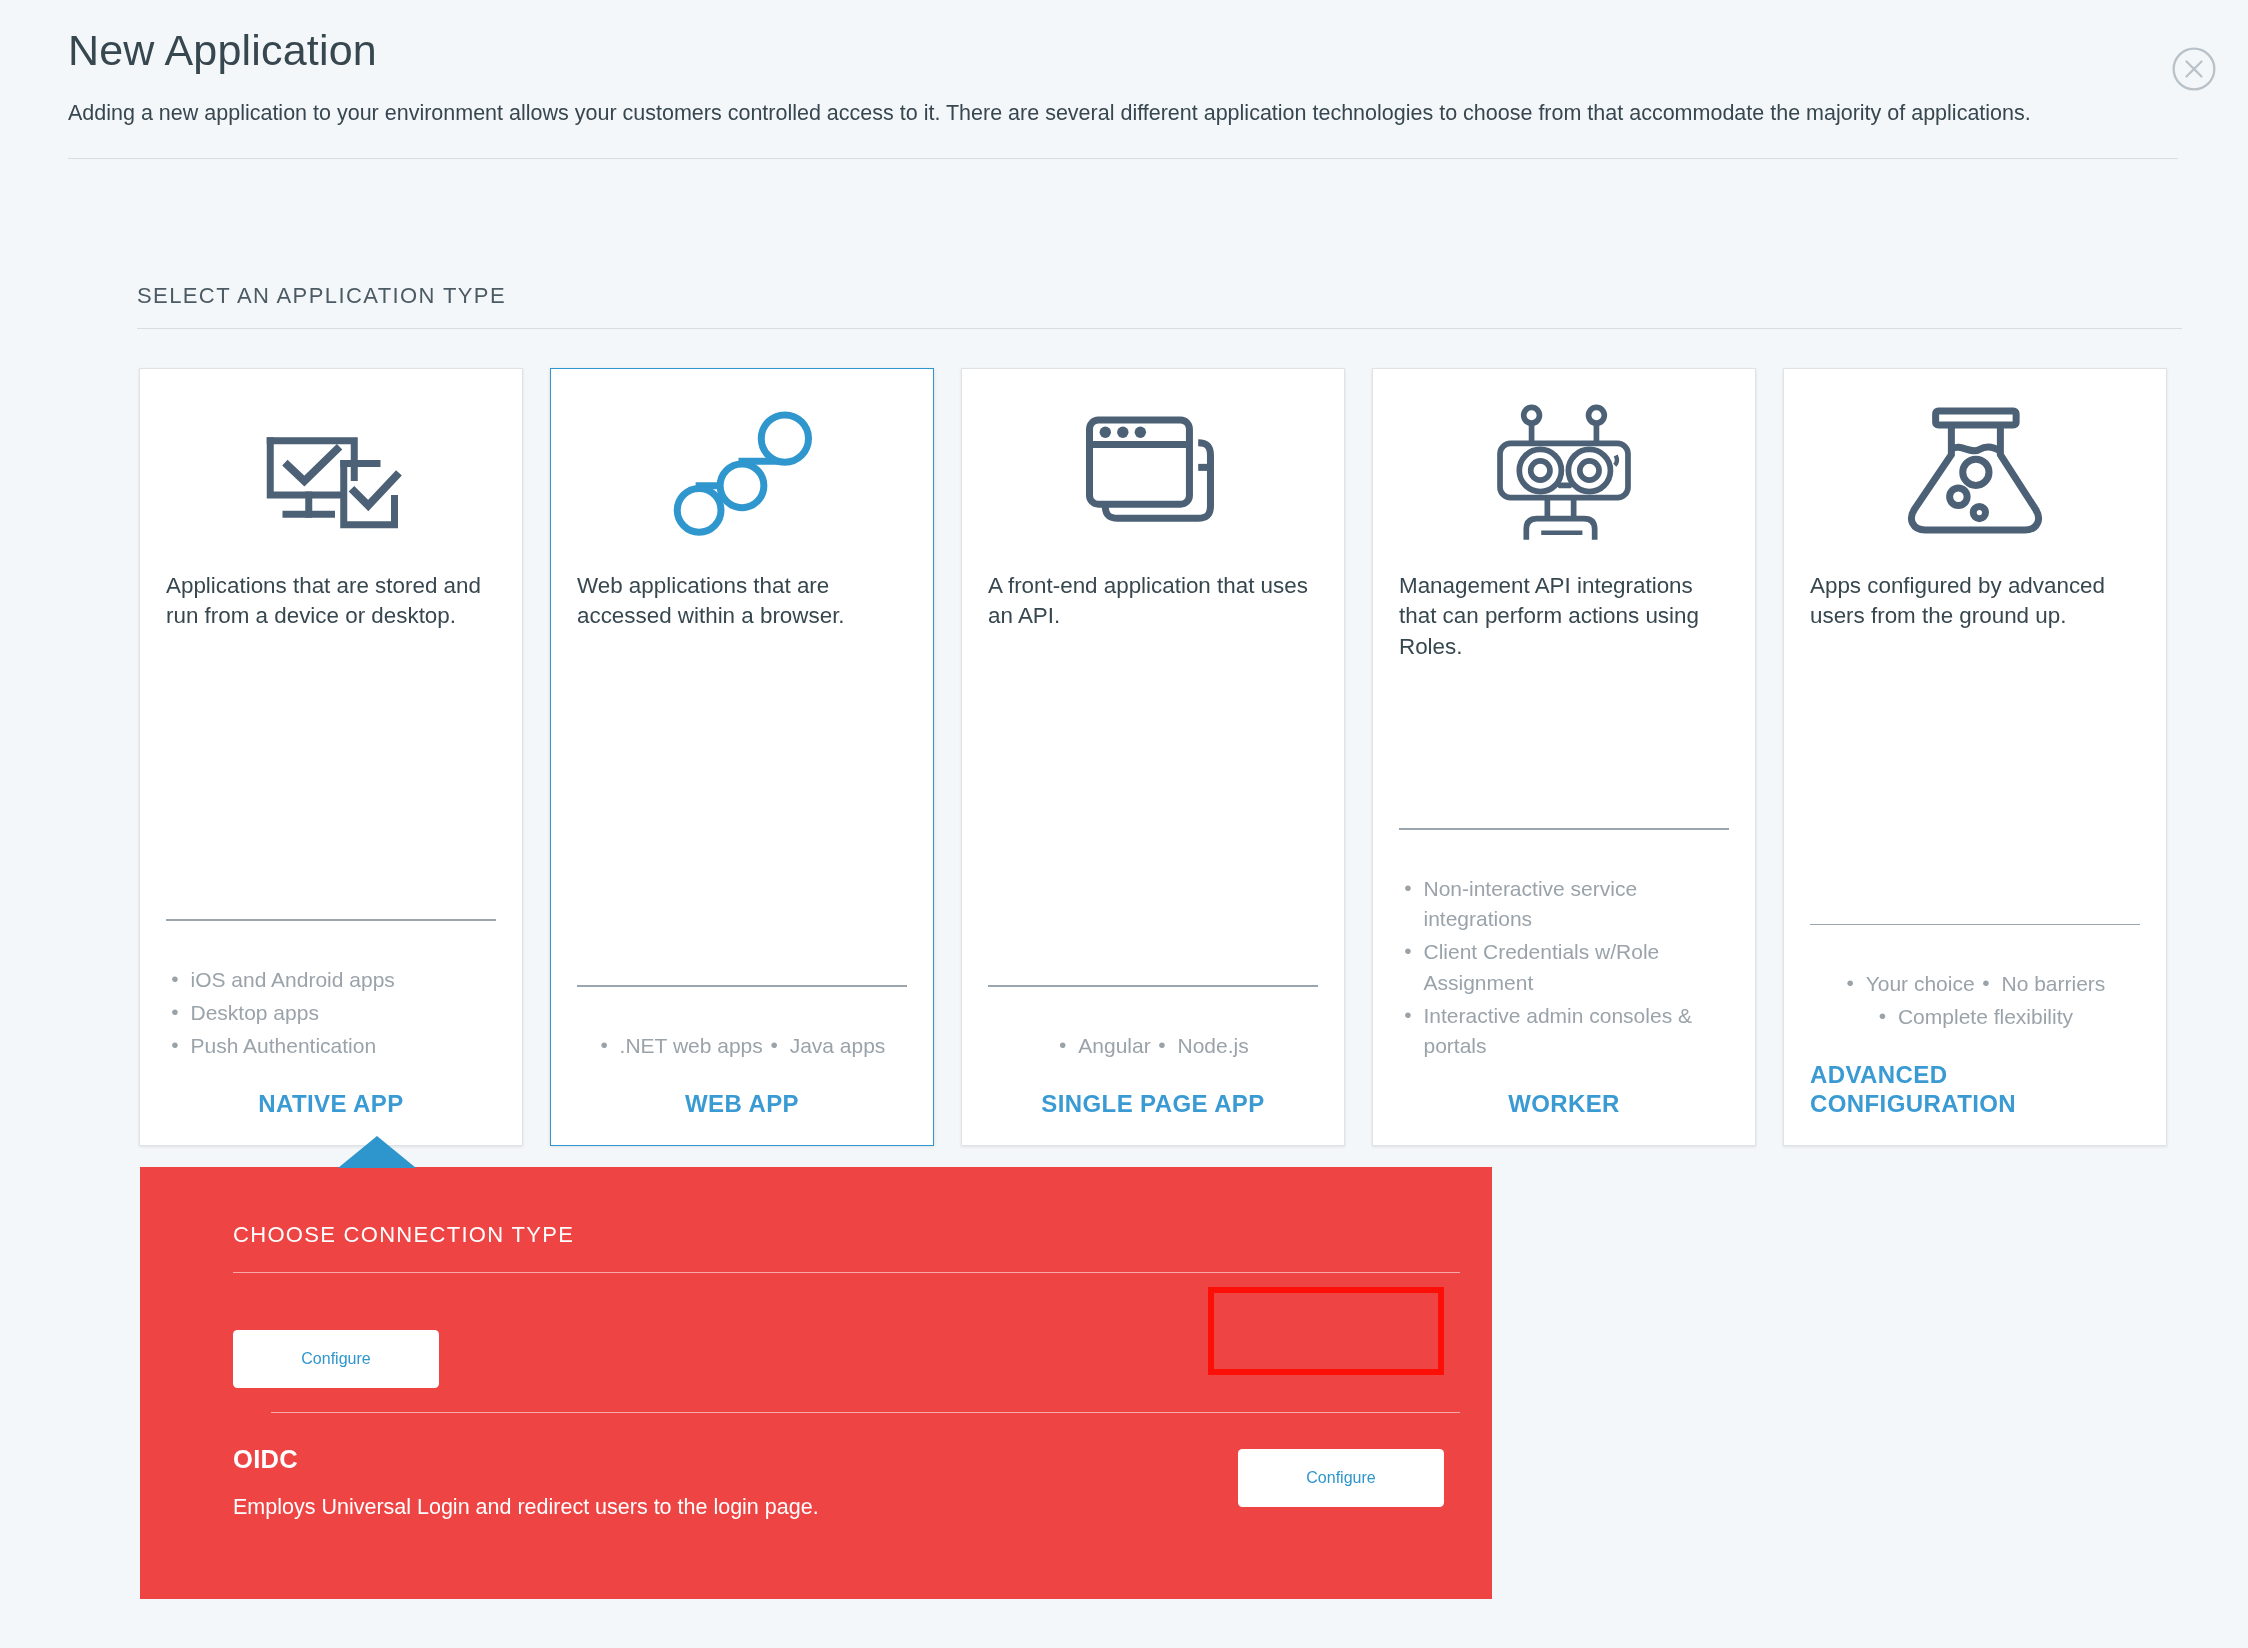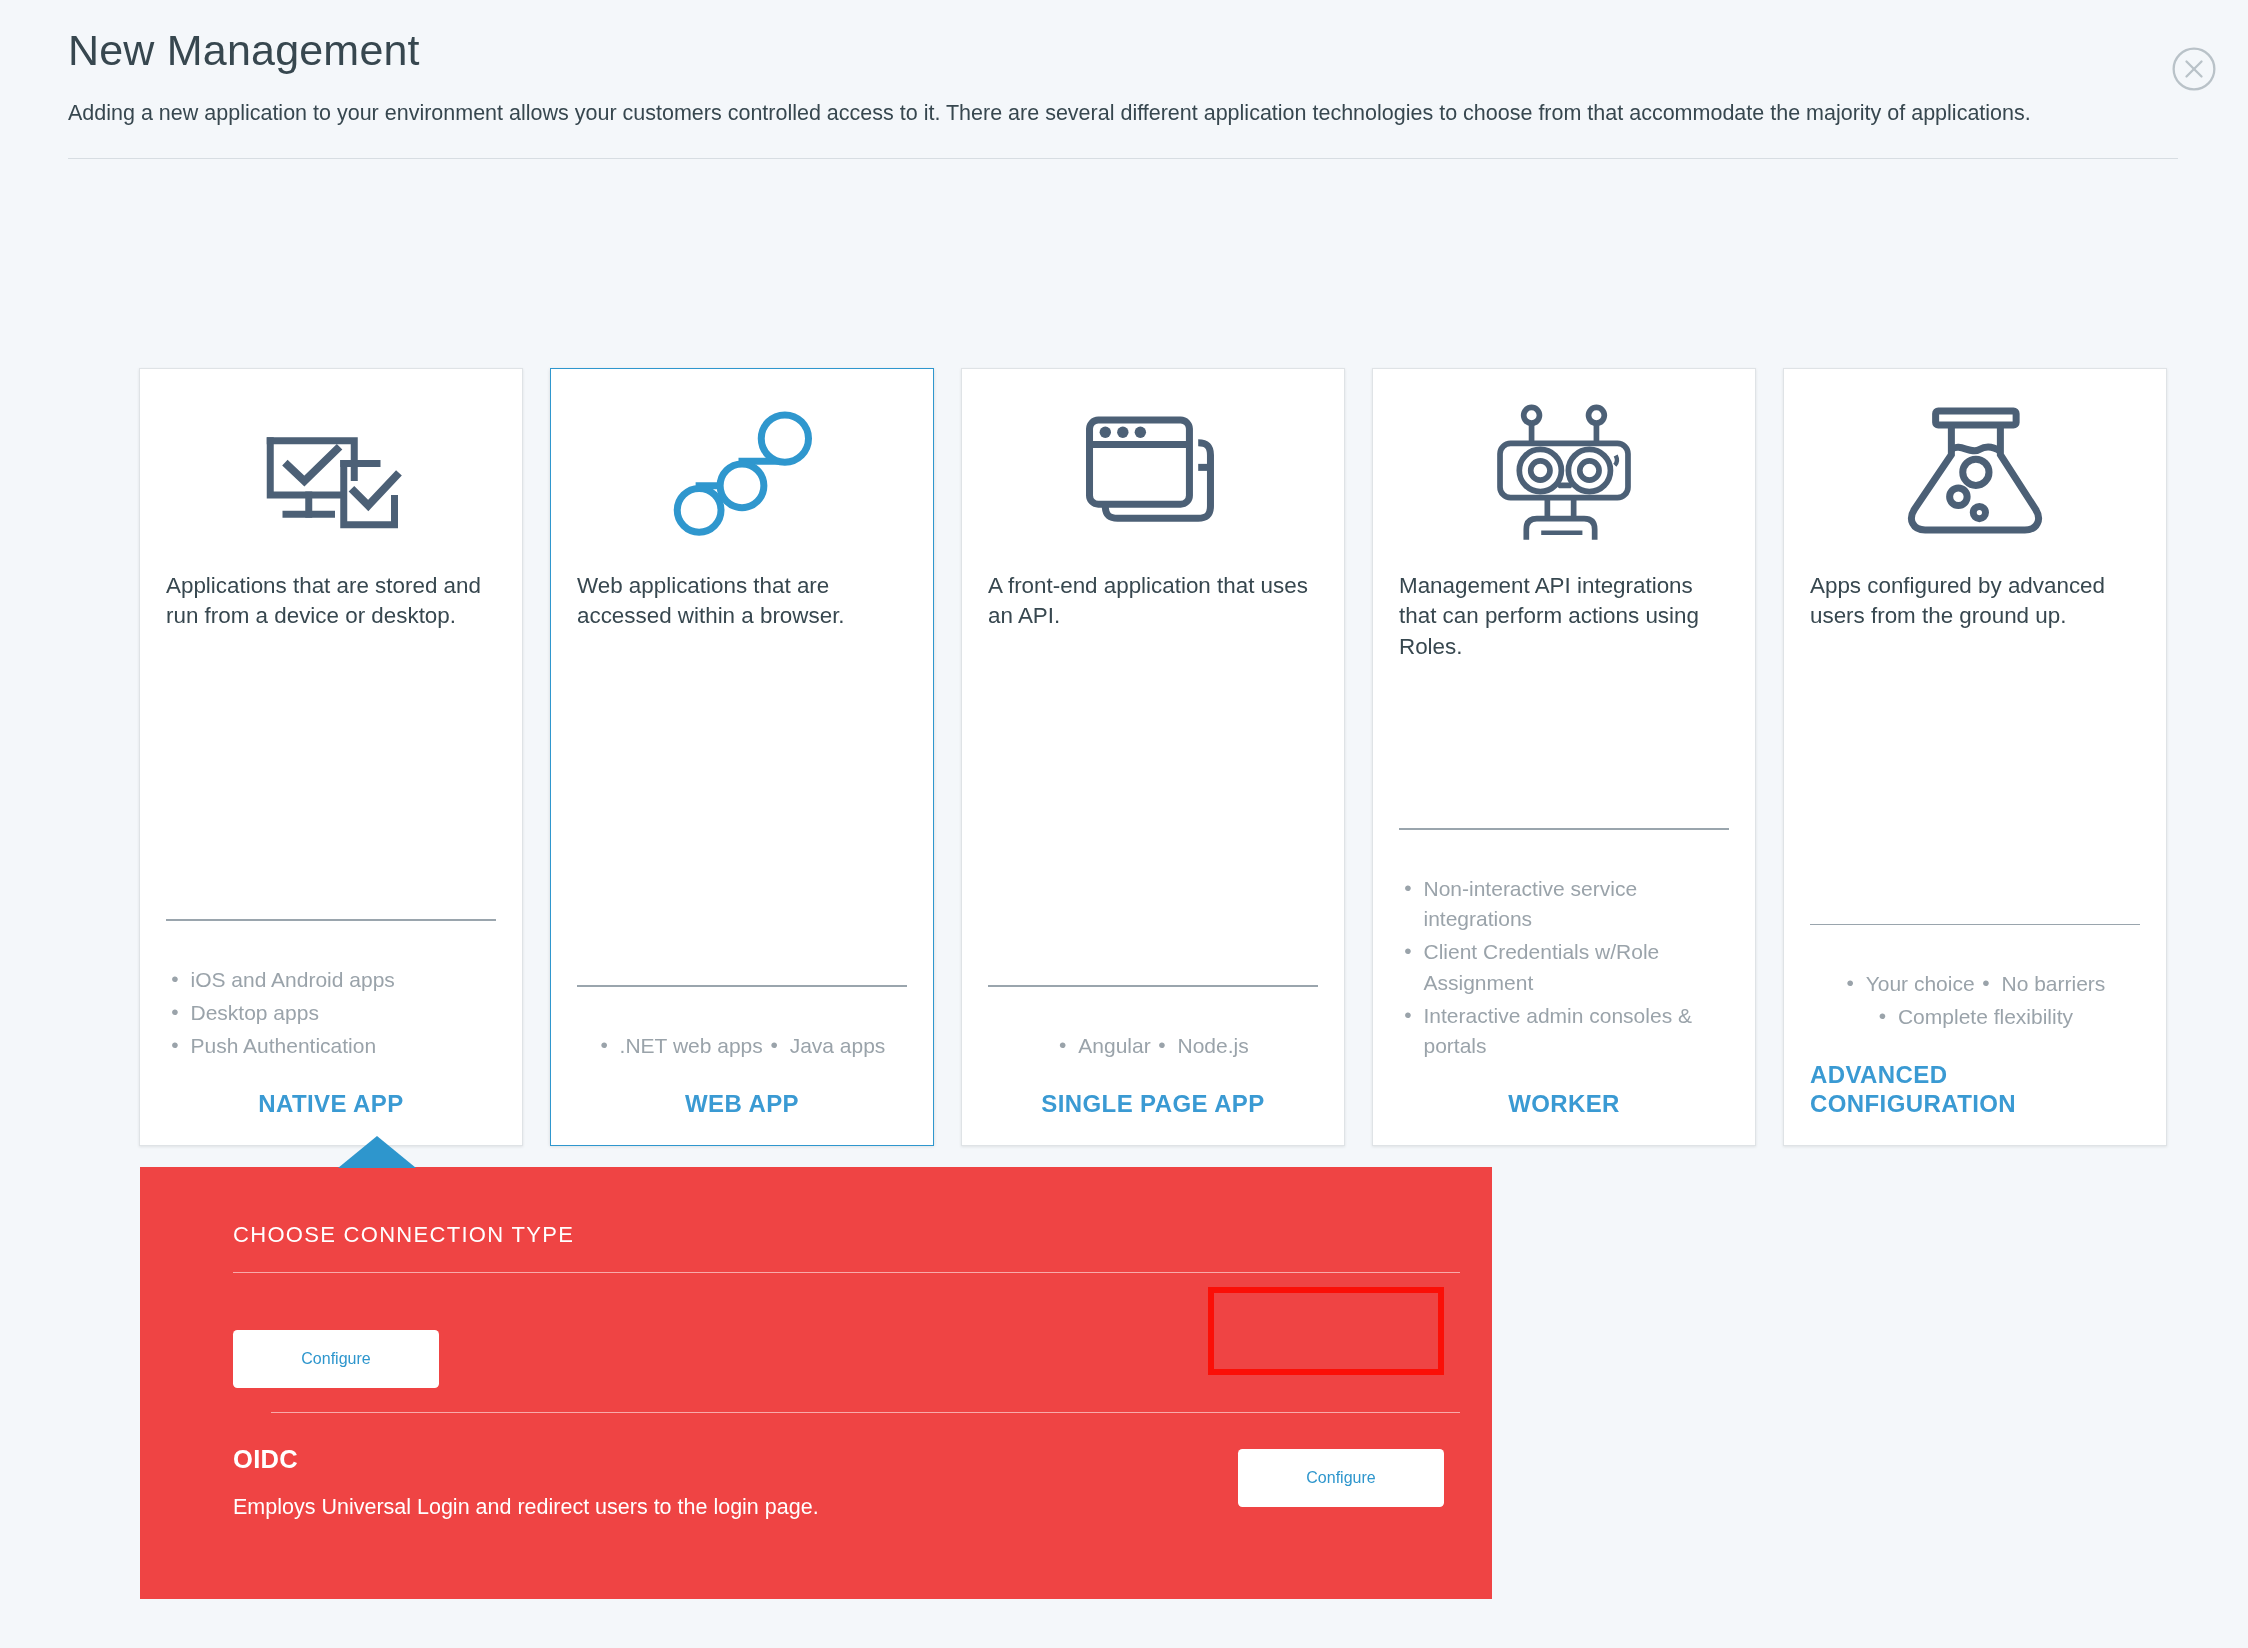--- a/index.html
+++ b/index.html
@@ -256,33 +256,37 @@
     pointer-events: none;
     z-index: 30;
   }
 </style>
 </head>
 <body>
 
 <div class="page">
 
   <div class="header">
-    <div class="page-title">New Management</div>
+    <div class="page-title">New Application</div>
     <div class="page-subtitle">Adding a new application to your environment allows your customers controlled access to it. There are several different application technologies to choose from that accommodate the majority of applications.</div>
     <div class="header-rule"></div>
   </div>
 
   <div class="close-icon-wrap">
     <svg width="46" height="46" viewBox="0 0 52 52">
       <circle cx="26" cy="26" r="23" fill="none" stroke="#b9c2c8" stroke-width="2.6"></circle>
       <line x1="17.5" y1="17.5" x2="34.5" y2="34.5" stroke="#b9c2c8" stroke-width="2.6" stroke-linecap="round"></line>
       <line x1="34.5" y1="17.5" x2="17.5" y2="34.5" stroke="#b9c2c8" stroke-width="2.6" stroke-linecap="round"></line>
     </svg>
   </div>
 
+  <div class="section">
+    <div class="section-label">SELECT AN APPLICATION TYPE</div>
+    <div class="section-rule"></div>
+  </div>
 
   <div class="cards">
 
     <div class="card">
       <div class="card-icon">
         <svg width="151" height="133" viewBox="0 0 172 152">
           <g fill="none" stroke="#4c6076" stroke-width="8" stroke-linecap="square">
             <path d="M16 42 L16 104 L96 104"></path>
             <path d="M16 42 L112 42 L112 84"></path>
             <path d="M60 104 L60 126"></path>

